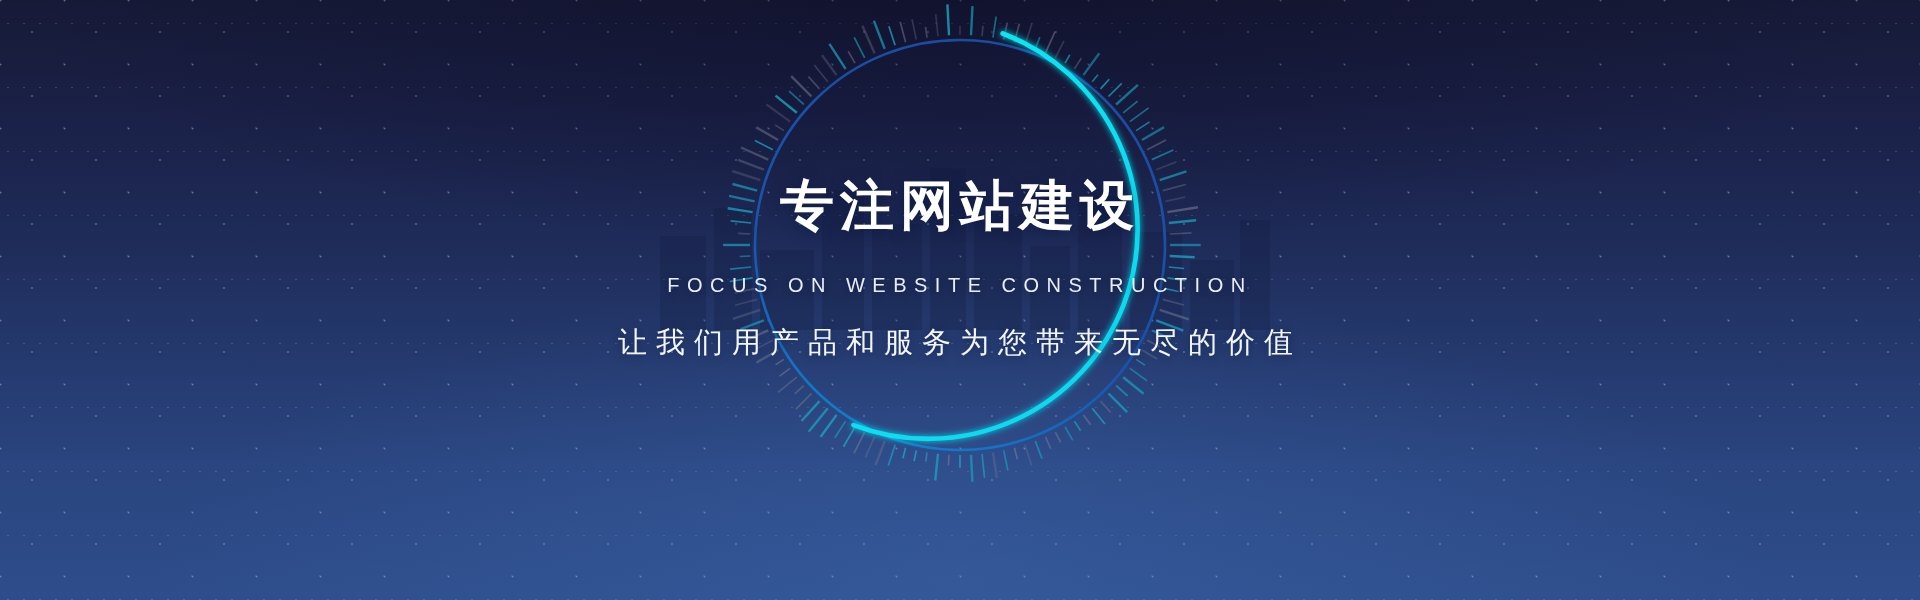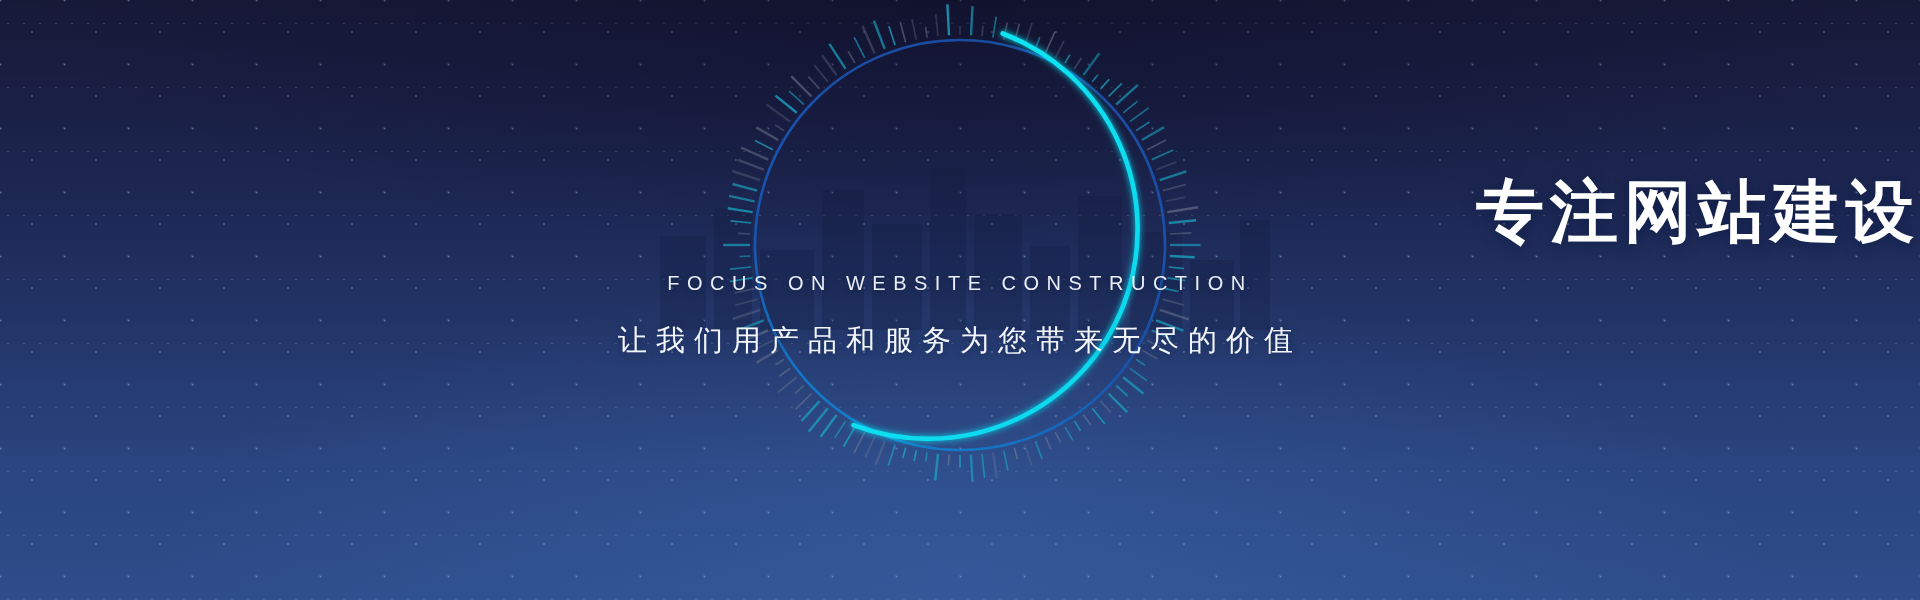--- a/index.html
+++ b/index.html
@@ -99,32 +99,31 @@
   .ring-svg{ width:520px; height:520px; display:block; overflow:visible; }
 
   
   .text-block{
     position:absolute;
     left:0; right:0; top:178px;
     text-align:center;
     pointer-events:none;
   }
   .headline{
-    font-family:Liberation Serif, serif;
-    font-size:68px;
+    font-family:Liberation Sans, sans-serif;
+    font-size:54px;
     font-weight:bold;
     color:#ffffff;
     letter-spacing:6px;
     line-height:1;
     text-shadow:0 2px 14px rgba(0,20,60,.55);
     white-space:nowrap;
-    text-align:right;
   }
   .subline{
-    margin-top:26px;
+    margin-top:42px;
     font-family:"Liberation Sans",sans-serif;
     font-size:20px;
     font-weight:400;
     color:#e9eef8;
     letter-spacing:7.5px;
     white-space:nowrap;
     text-shadow:0 1px 6px rgba(0,20,60,.5);
   }
   .tagline{
     margin-top:26px;

